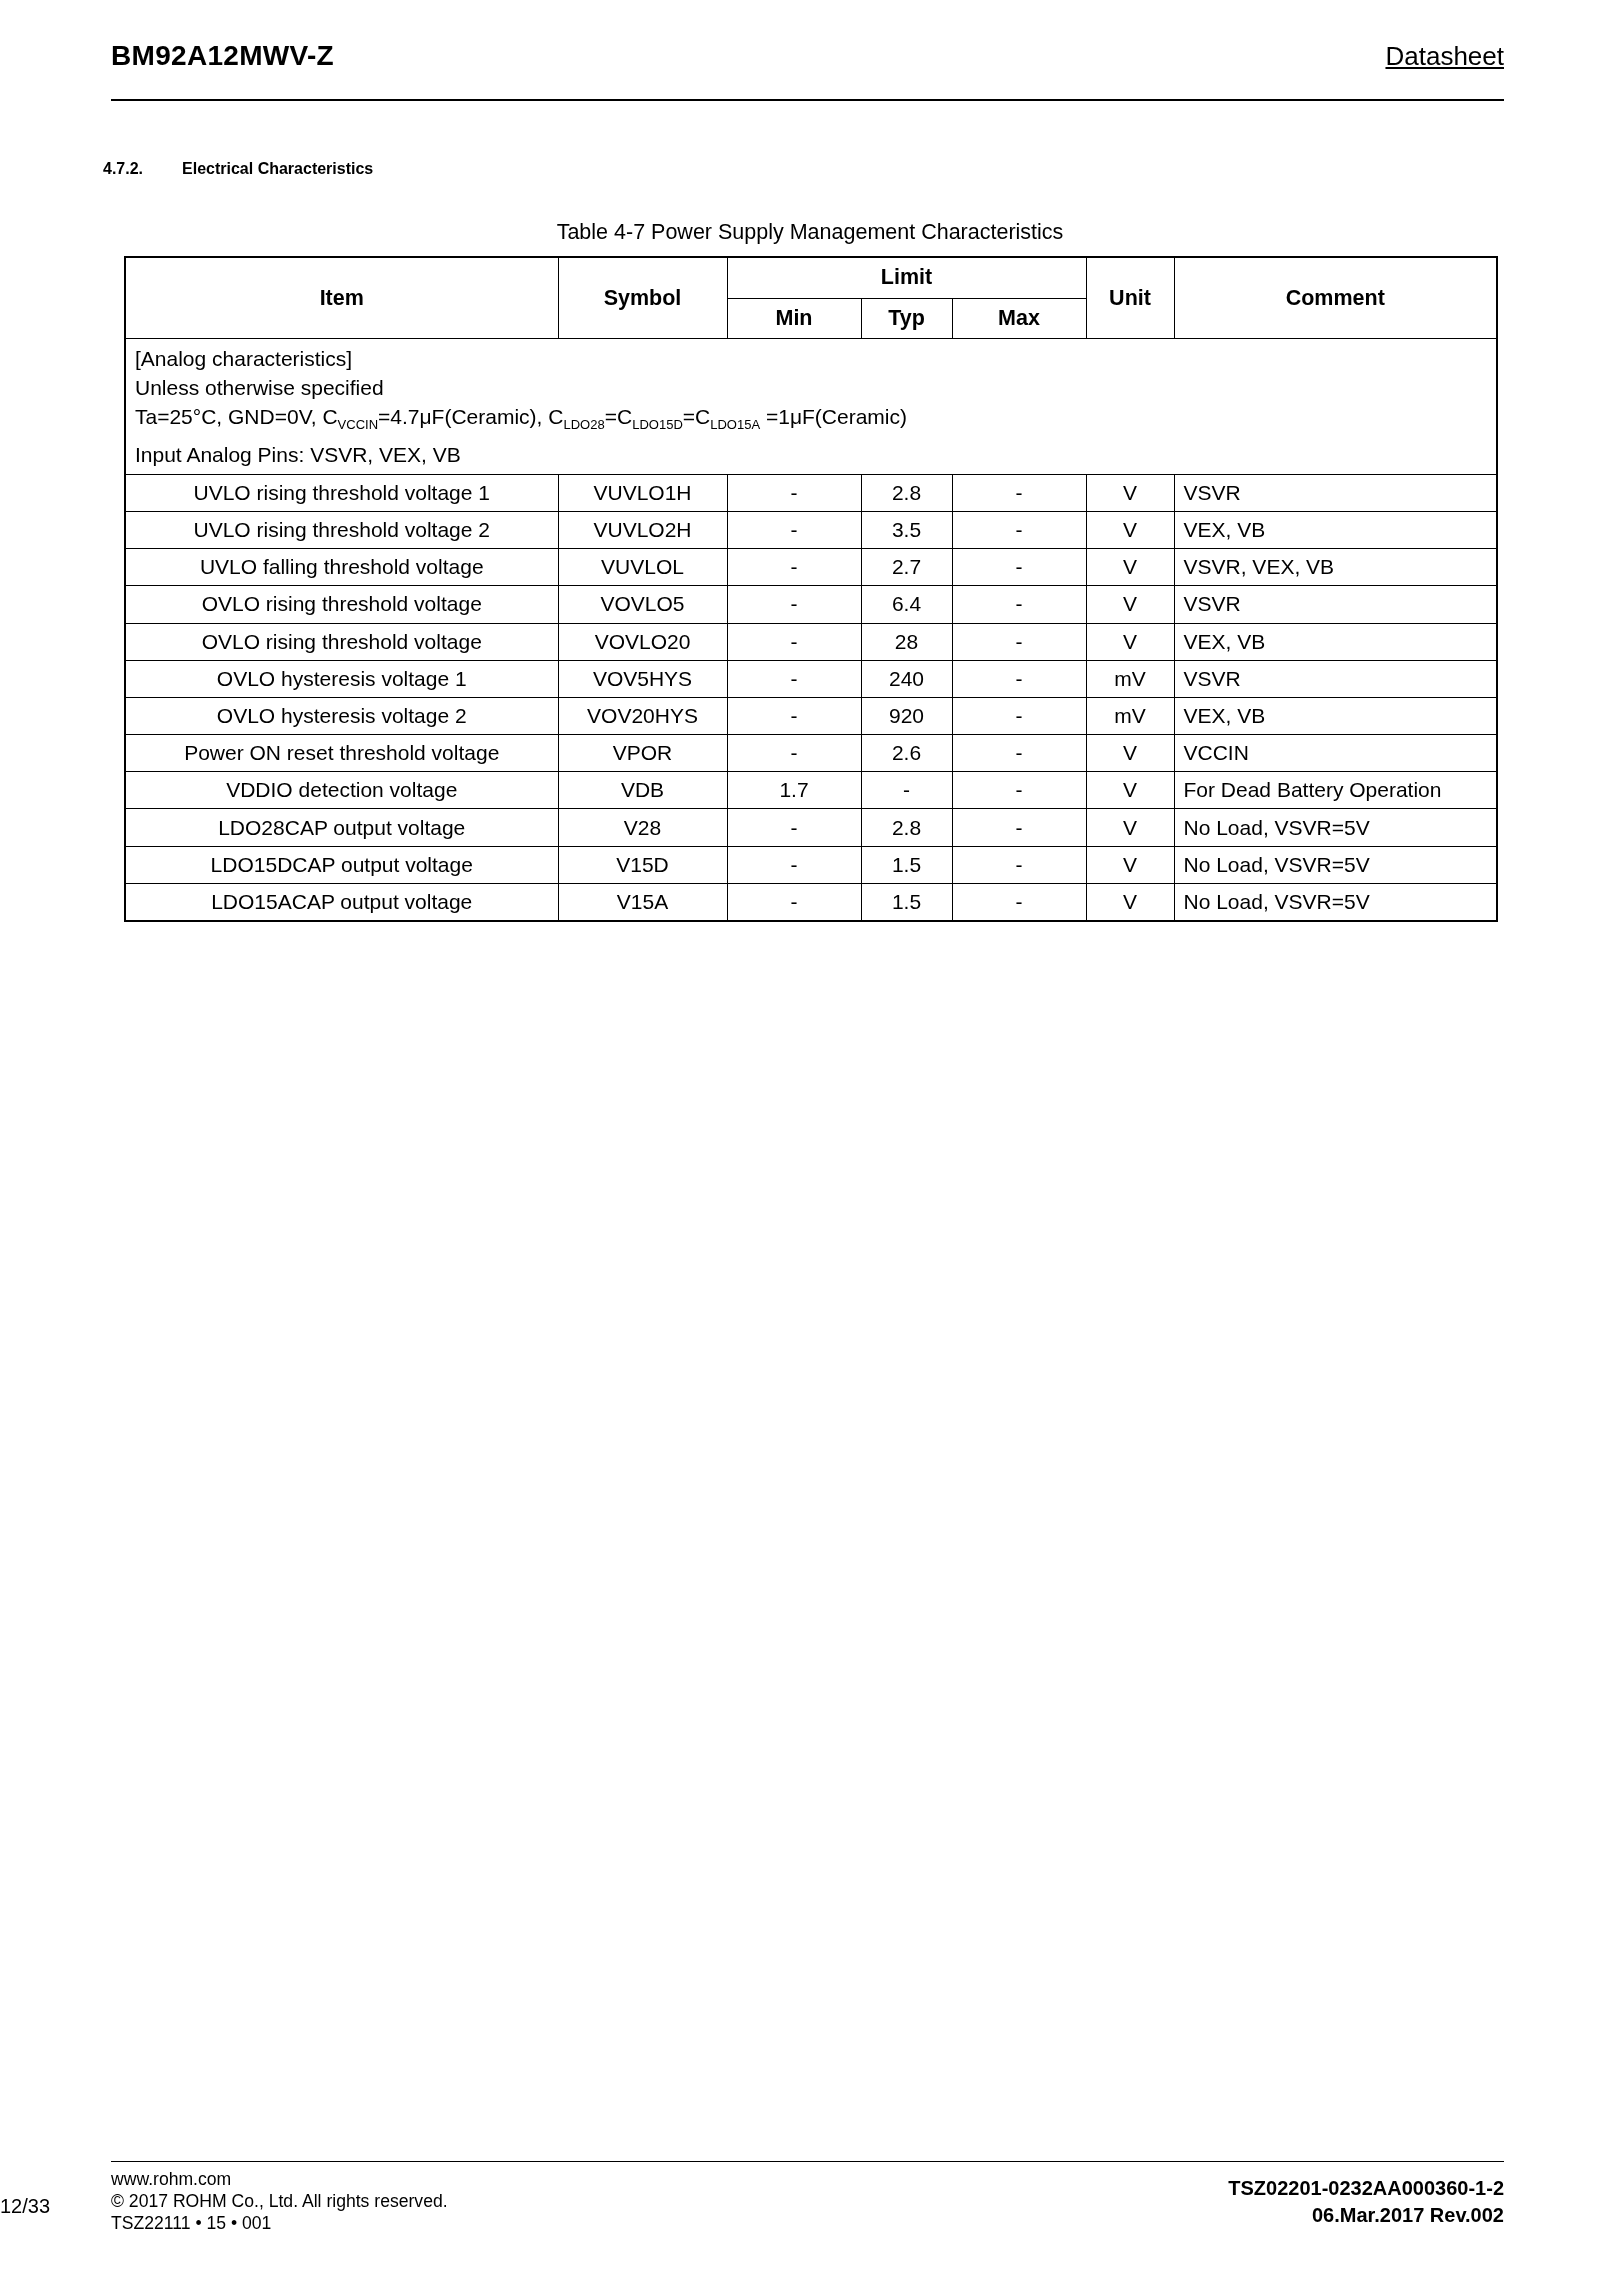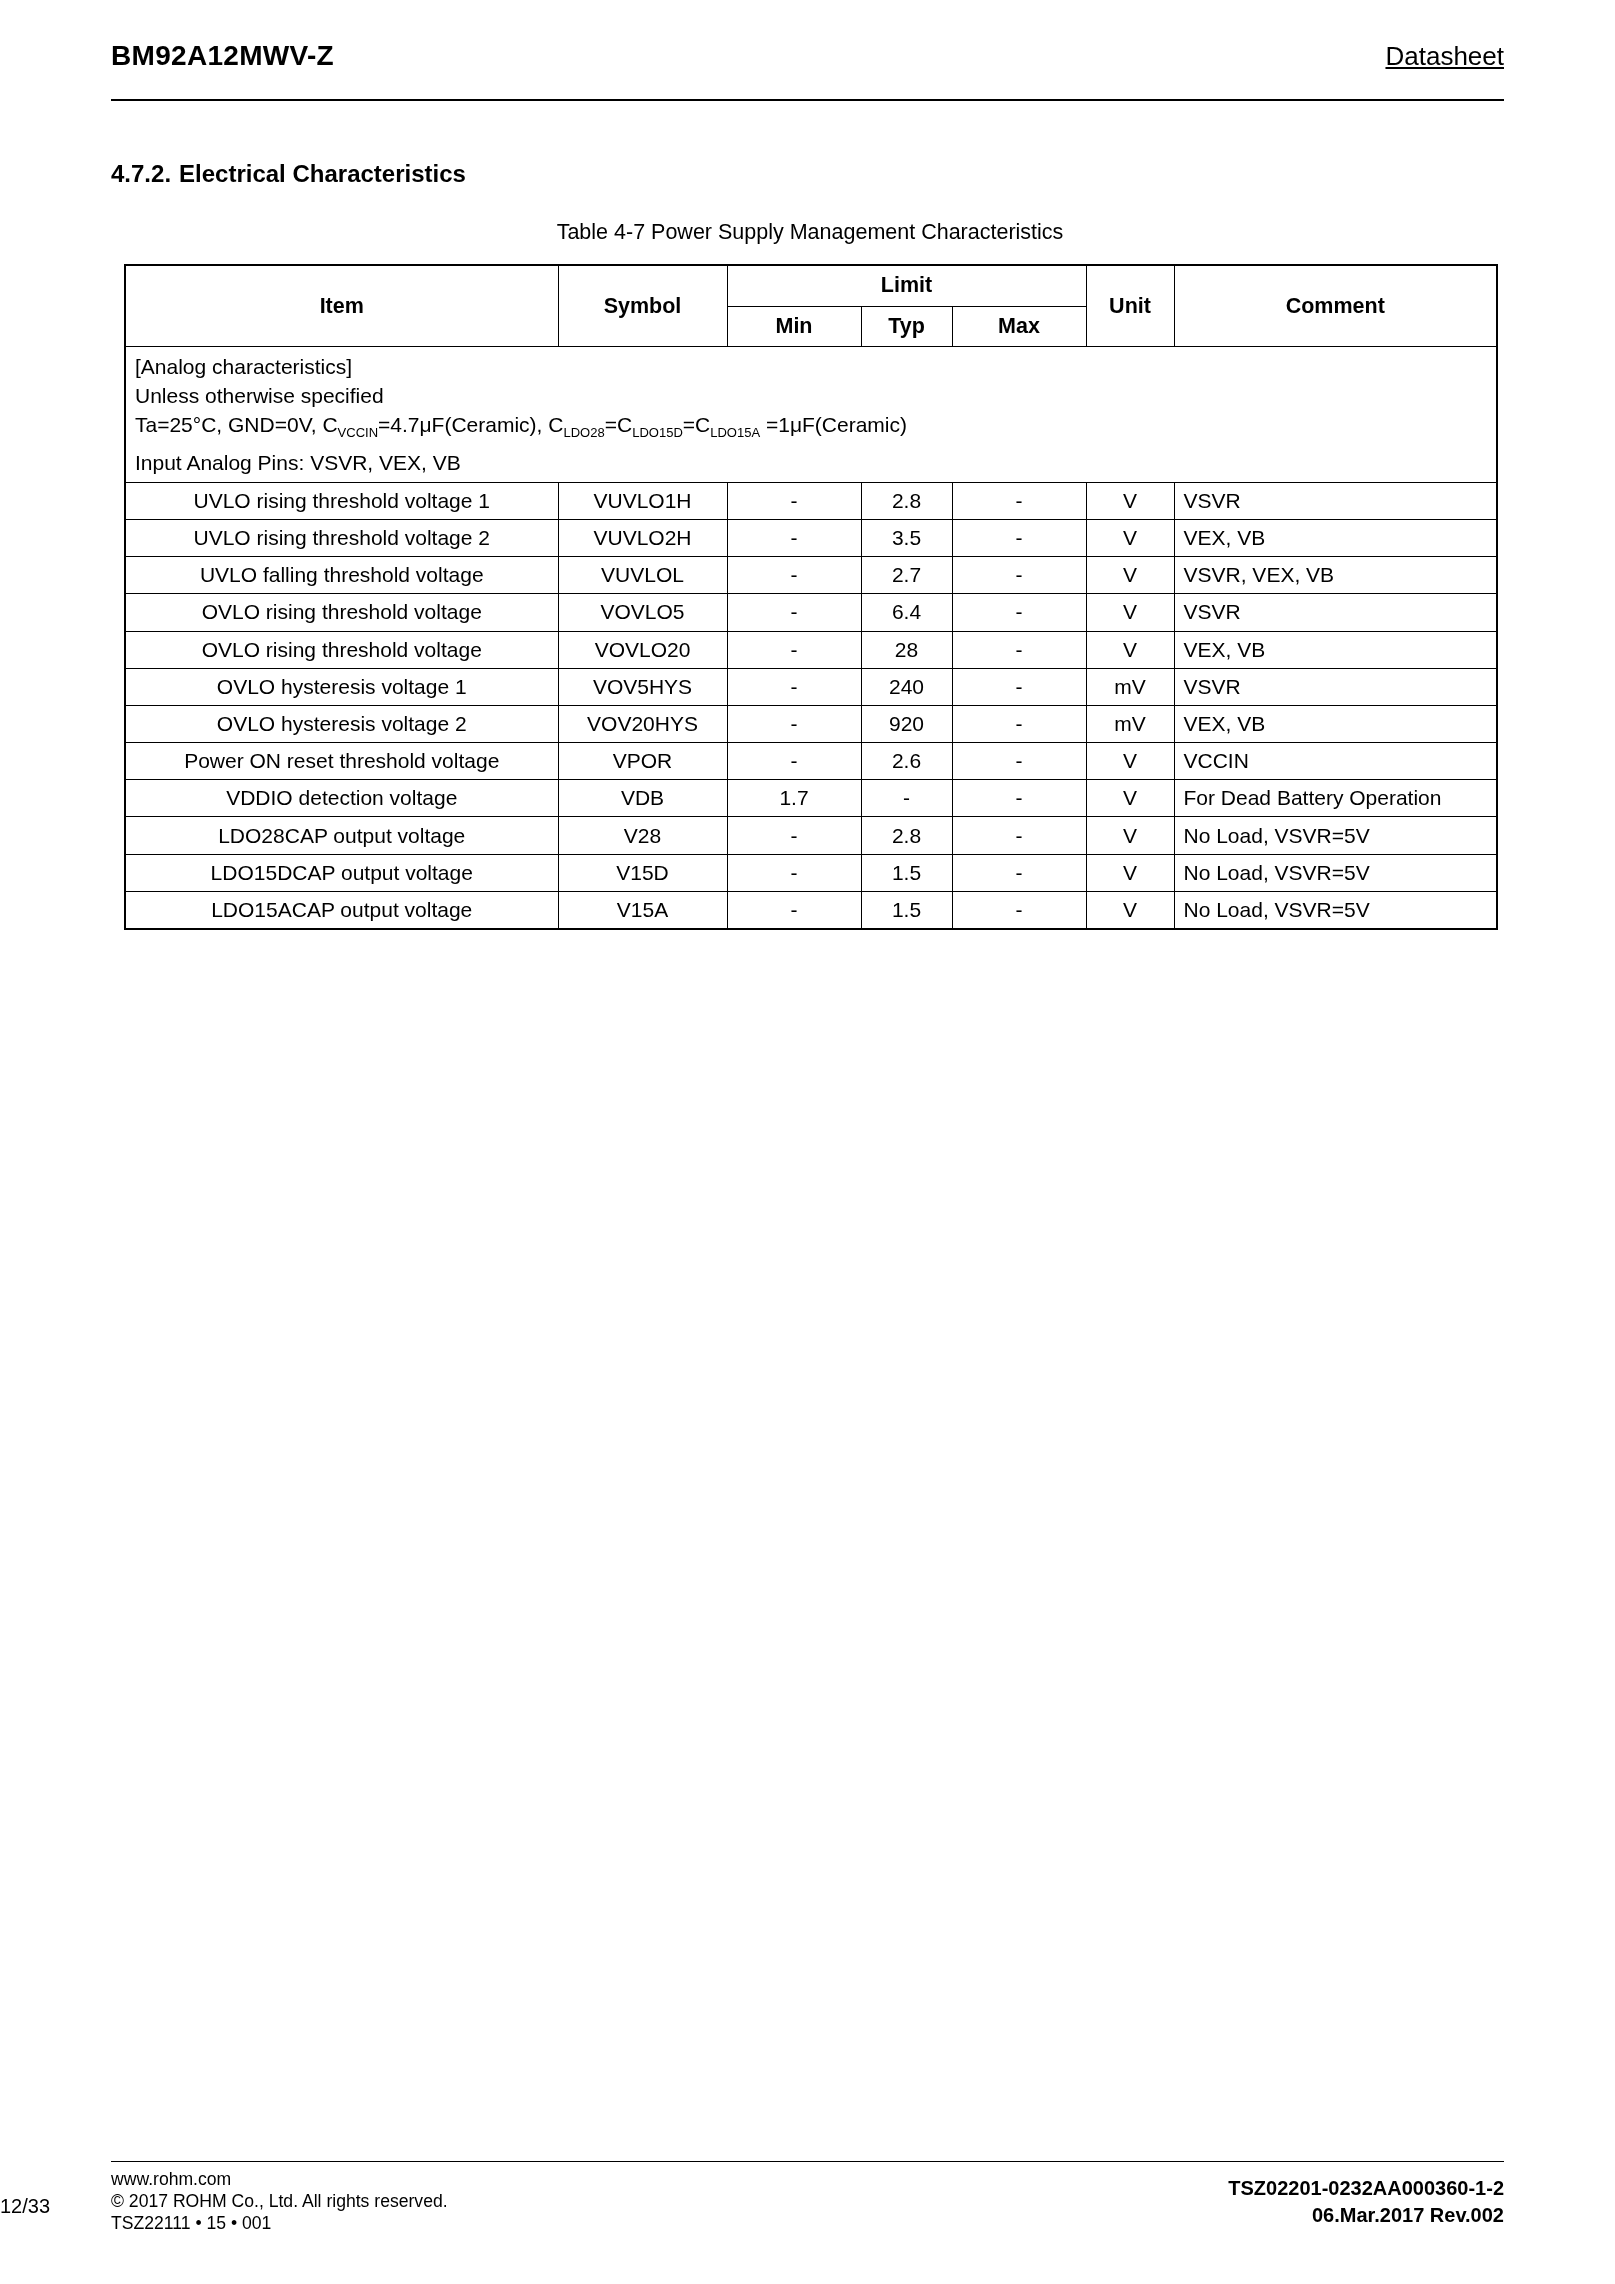--- a/index.html
+++ b/index.html
@@ -30,44 +30,43 @@
     left: 111px;
     right: 112px;
     top: 99px;
     height: 2px;
     background: #000000;
   }
 
   
   .section-heading {
     position: absolute;
-    left: 111px;
+    left: 103px;
     top: 160px;
-    font-size: 24px;
+    font-size: 16px;
     font-weight: bold;
     display: flex;
-    gap: 8px;
+    gap: 39px;
   }
 
   
   .table-caption {
     position: absolute;
     left: 124px;
     width: 1372px;
     top: 220px;
     text-align: center;
     font-size: 21.5px;
   }
 
   
   .table-wrap {
     position: absolute;
     left: 124px;
     top: 256px;
-    margin-top: 8px;
   }
   table.char-table {
     border-collapse: collapse;
     table-layout: fixed;
     width: 1372px;
     border: 2px solid #000000;
   }
   .char-table th, .char-table td {
     border: 1.3px solid #000000;
     font-family: "Liberation Sans", sans-serif;

